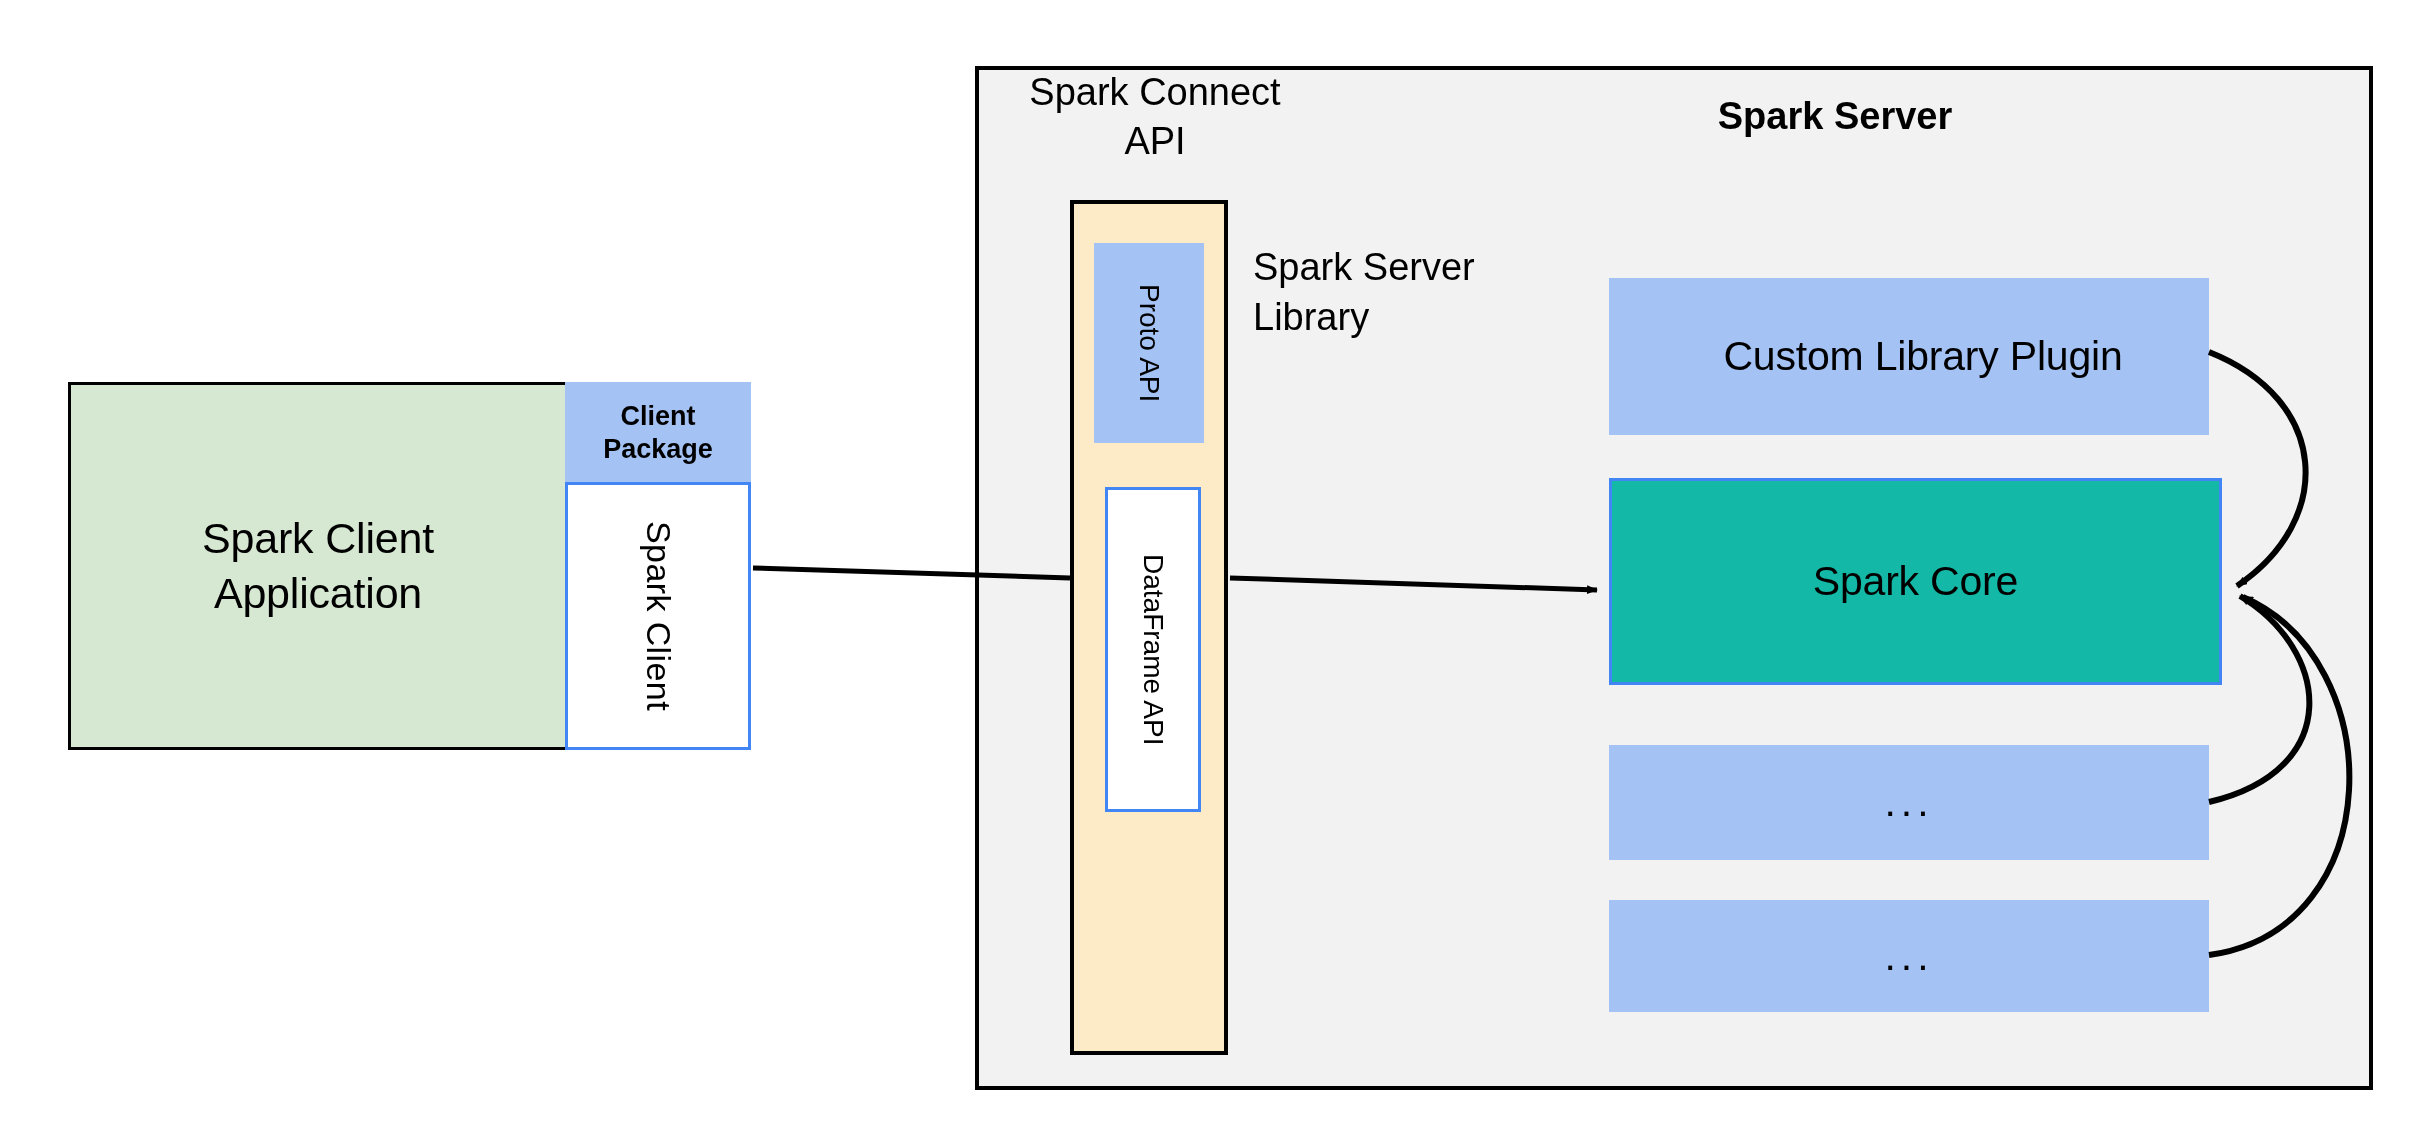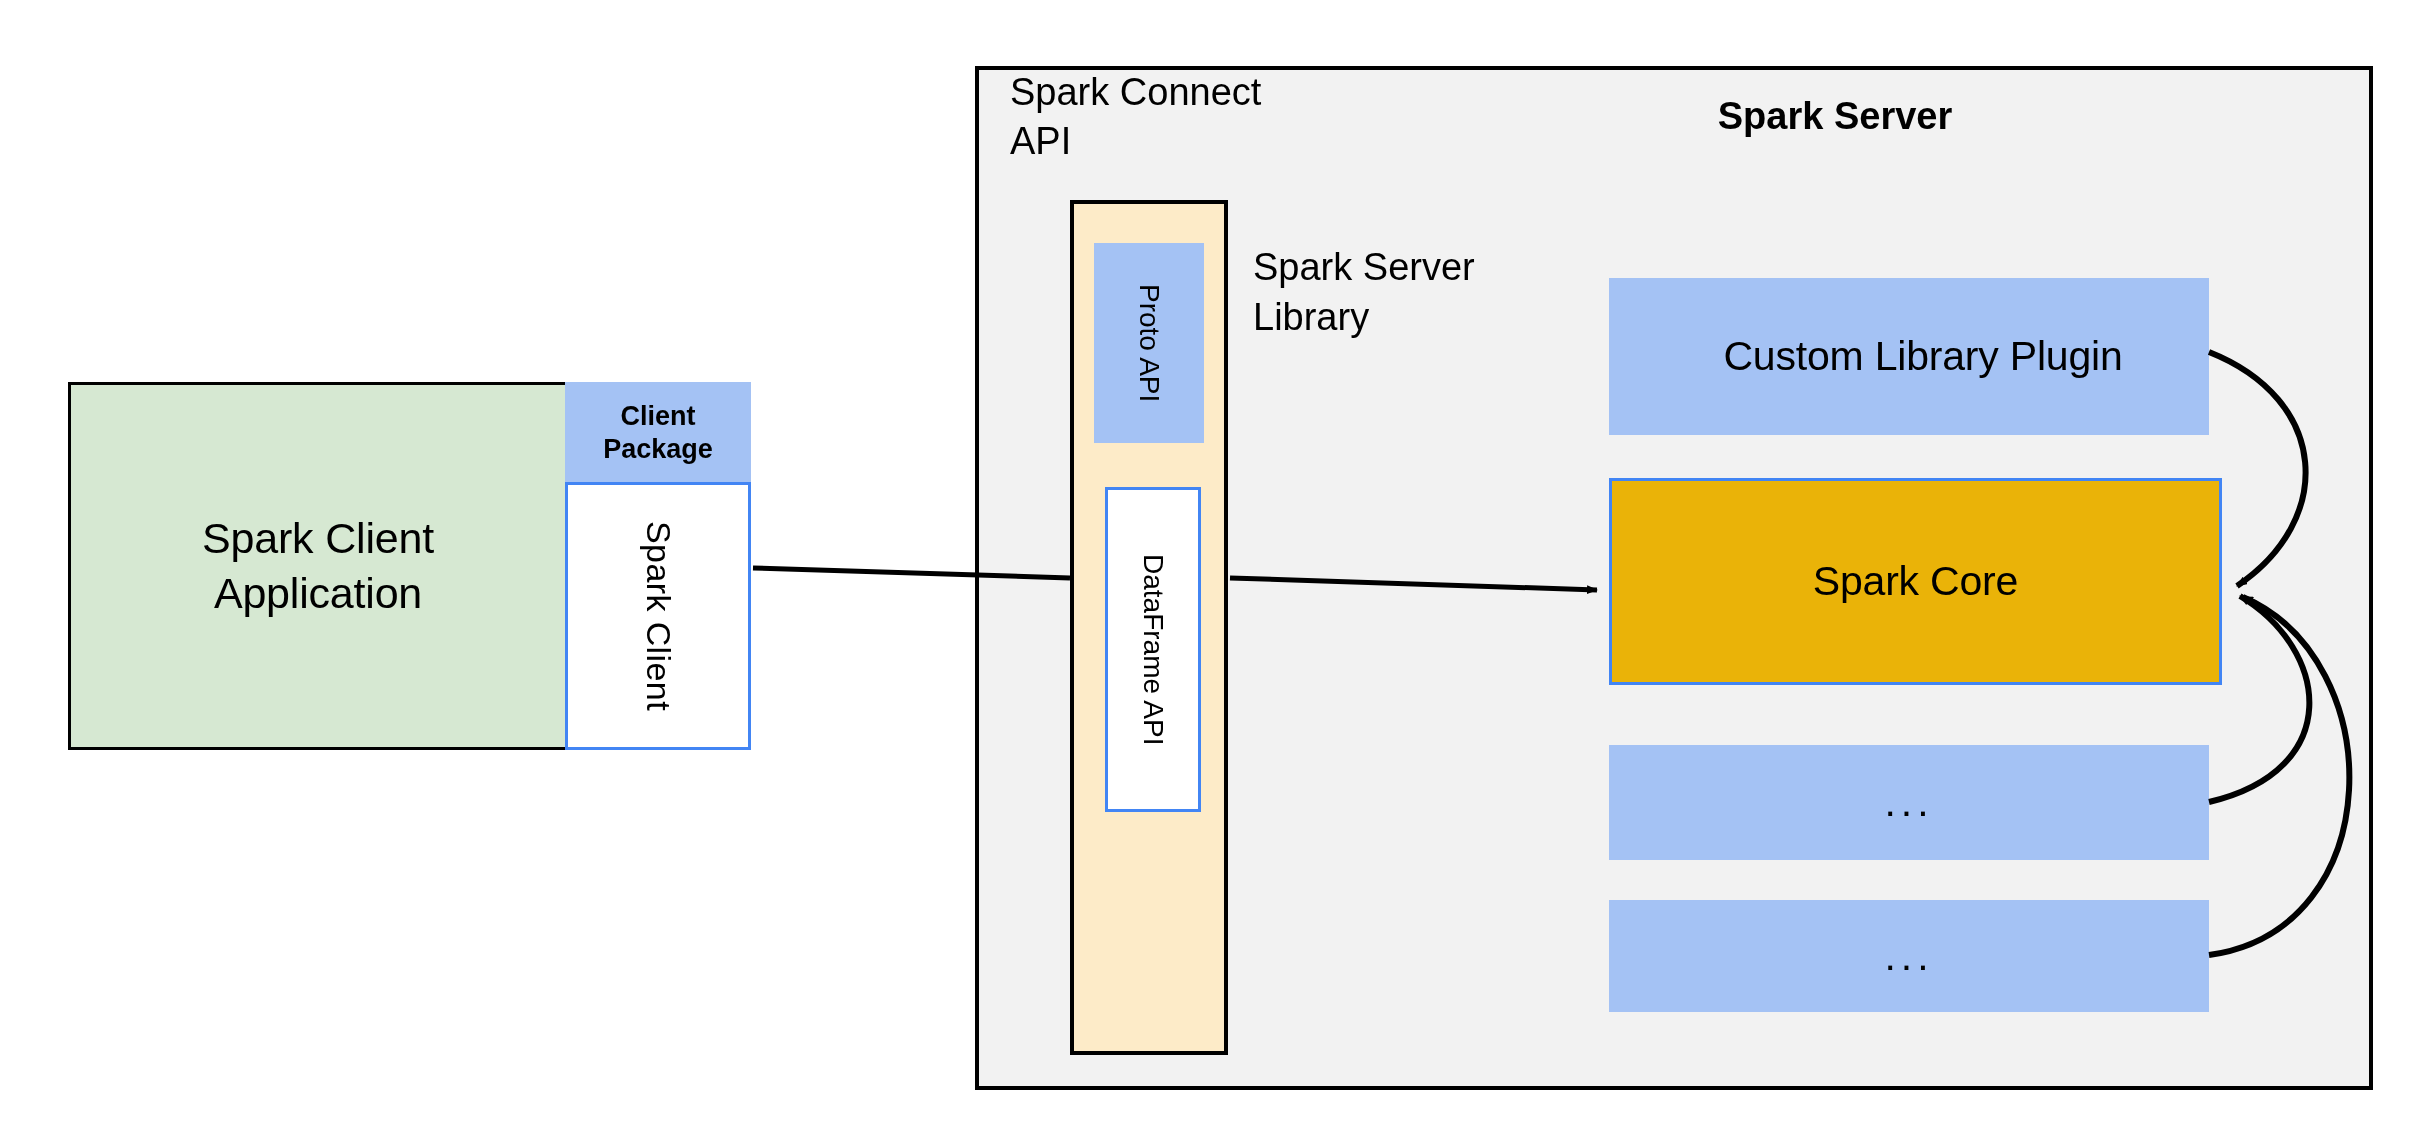--- a/index.html
+++ b/index.html
@@ -40,21 +40,21 @@
     font-stretch:condensed;letter-spacing:0.4px;white-space:nowrap;
   }
 
   
   #server-panel{
     left:975px;top:66px;width:1398px;height:1024px;
     background:#f2f2f2;border:4px solid #000;
   }
   #spark-connect-api-label{
     left:1010px;top:68px;width:290px;
-    font-size:38px;line-height:1.3;text-align:left;white-space:pre-line;
+    font-size:38px;line-height:1.3;text-align:center;white-space:pre-line;
     font-stretch:condensed;
   }
   #spark-server-title{
     left:1700px;top:95px;width:270px;
     font-size:38px;font-weight:bold;text-align:center;white-space:nowrap;
     font-stretch:condensed;
   }
 
   
   #server-library-col{
@@ -85,21 +85,21 @@
     font-stretch:condensed;
   }
 
   
   .srv-box{display:flex;align-items:center;justify-content:center;}
   .srv-box .t{
     font-size:41px;font-stretch:condensed;white-space:nowrap;letter-spacing:-0.2px;
   }
   .srv-box .dots{font-size:41px;letter-spacing:5px;}
   #box-plugin{left:1609px;top:278px;width:600px;height:157px;background:#a4c2f4;padding-left:28px;}
-  #box-core{left:1609px;top:478px;width:613px;height:207px;background:#eab308;border:3px solid #4285f4;}
+  #box-core{left:1609px;top:478px;width:613px;height:207px;background:#14b8a6;border:3px solid #4285f4;}
   #box-dots-1{left:1609px;top:745px;width:600px;height:115px;background:#a4c2f4;}
   #box-dots-2{left:1609px;top:900px;width:600px;height:112px;background:#a4c2f4;}
 
   
   #connectors{position:absolute;left:0;top:0;width:2435px;height:1135px;pointer-events:none;}
 </style>
 </head>
 <body>
 
 <div id="stage">

